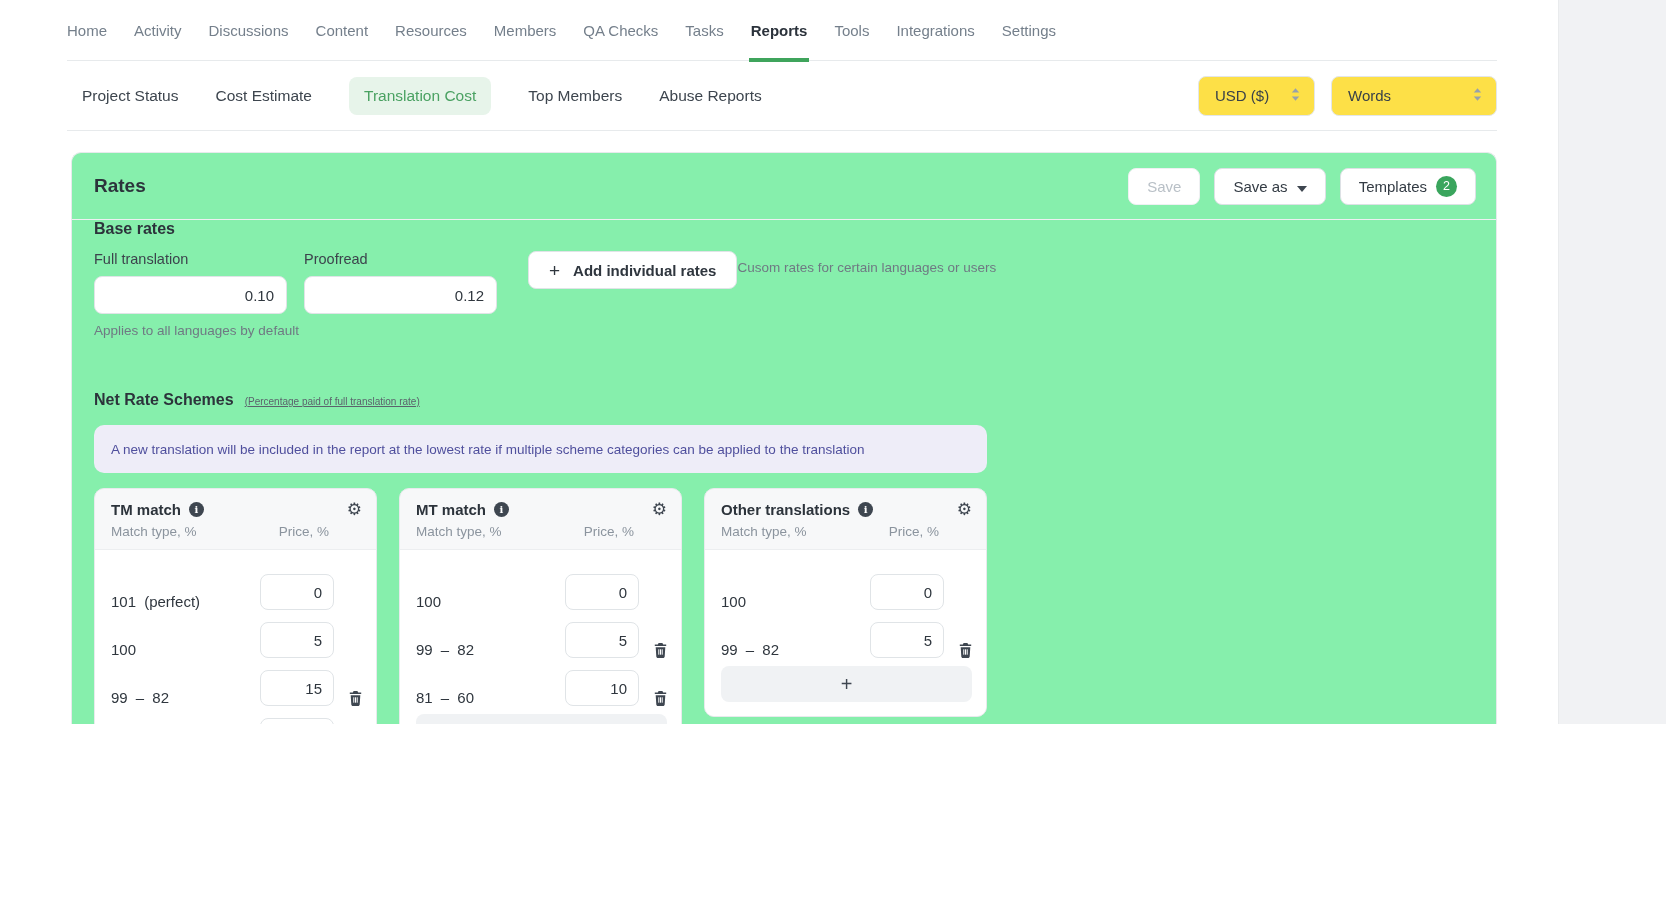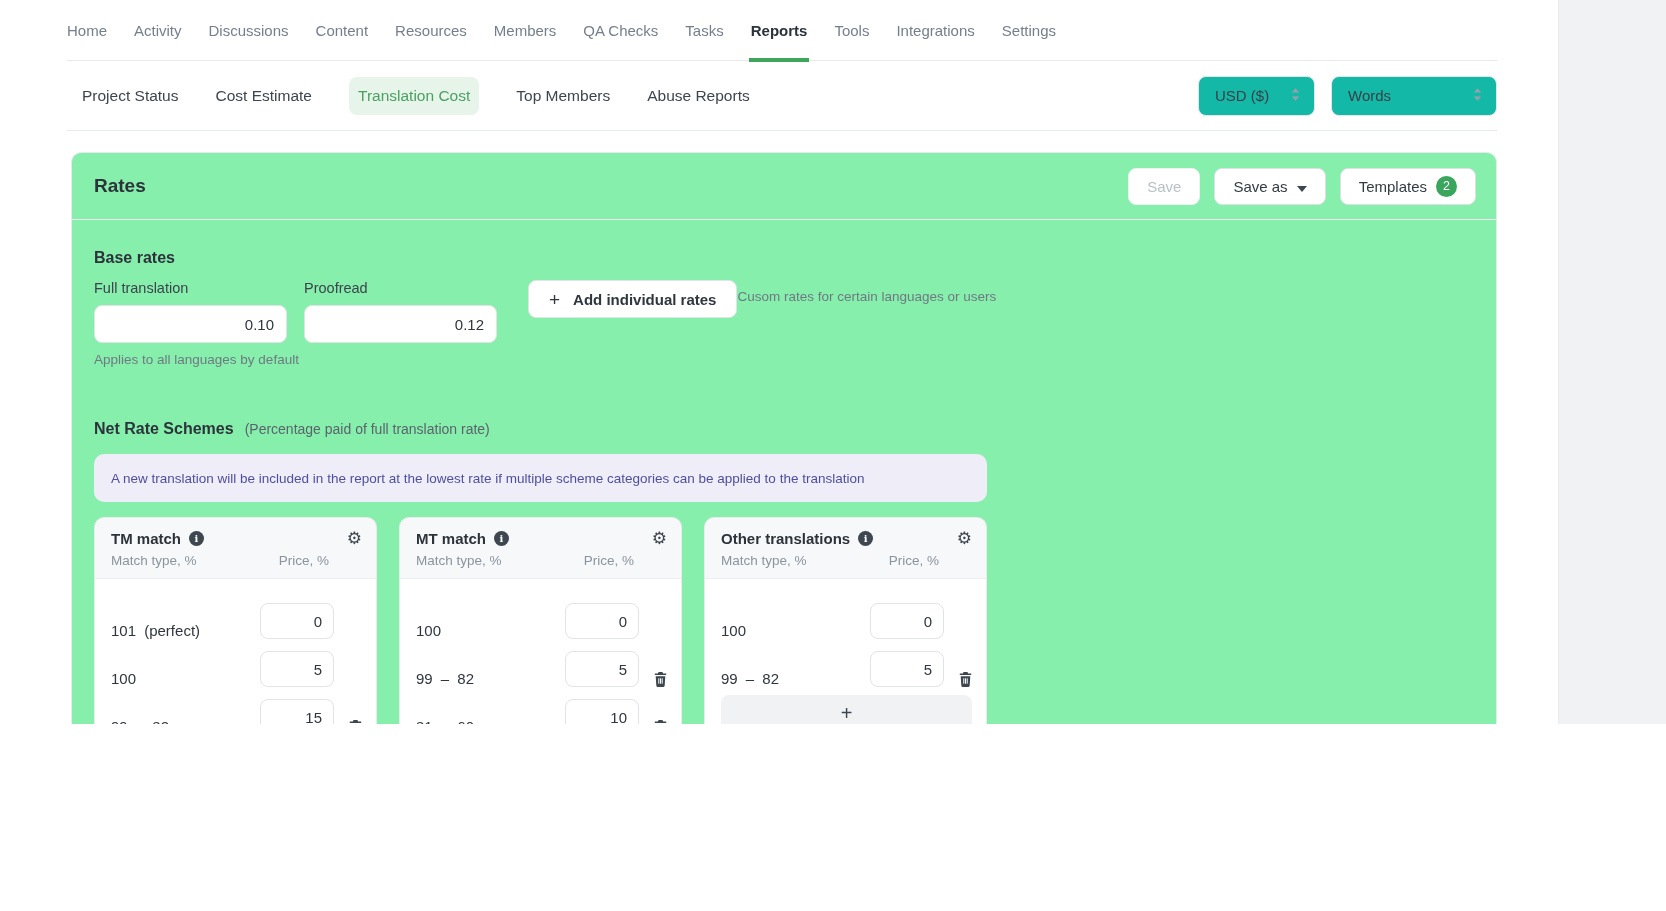--- a/index.html
+++ b/index.html
@@ -14,51 +14,51 @@
   
   .top-nav { display:flex; gap:27px; height:61px; align-items:stretch; border-bottom:1px solid #e7eaec; }
   .nav-item { position:relative; display:flex; align-items:center; font-size:15px; color:#747f8b; cursor:pointer; }
   .nav-item.active { color:#2b323b; font-weight:700; }
   .nav-item.active::after { content:""; position:absolute; left:-2px; right:-2px; bottom:-2px; height:4px; background:#3fa45c; }
 
   
   .sub-nav { display:flex; align-items:center; height:70px; border-bottom:1px solid #e7eaec; padding-left:15px;justify-content:flex-end; }
   .tabs { display:flex; align-items:center; gap:37px; }
   .tab { font-size:15.5px; color:#3d454e; cursor:pointer; }
-  .tab.active { background:#e7f4ea; color:#4aa162; padding:10px 9px; border-radius:8px; }
+  .tab.active { background:#e7f4ea; color:#4aa162; padding:10px 15px; border-radius:8px; }
   .selects { margin-left:auto; display:flex; gap:16px; }
-  .select { height:40px; border:1px solid #e3e6e9; border-radius:8px; background:#14b8a6; display:flex; align-items:center; justify-content:space-between; padding:0 13px 0 16px; font-size:15px; color:#394149; cursor:pointer; }
+  .select { height:40px; border:1px solid #e3e6e9; border-radius:8px; background:#fde047; display:flex; align-items:center; justify-content:space-between; padding:0 13px 0 16px; font-size:15px; color:#394149; cursor:pointer; }
   .select.currency { width:117px; }
   .select.unit { width:166px; }
 
   
   .rates-card { margin:21px 0 0 4px; width:1426px; height:699px; border:1px solid #e7eaec; border-bottom:none; border-radius:10px 10px 0 0; overflow:hidden; background:#86efac; }
   .card-header { height:67px; display:flex; align-items:center; padding:0 20px 0 22px; border-bottom:1px solid #eef0f2; }
   .rates-title { font-size:19px; font-weight:700; color:#2c333b; }
   .header-actions { margin-left:auto; display:flex; gap:14px; align-items:center; }
   .btn { height:37px; border-radius:8px; border:1px solid #dde1e5; background:#fff; font-size:15px; color:#333b44; padding:0 18px; display:inline-flex; align-items:center; gap:9px; font-family:inherit; cursor:pointer; }
   .btn.disabled { border-color:#eef0f2; color:#b9c0c7; cursor:default; }
   .badge { width:21px; height:21px; border-radius:50%; background:#3aa55d; color:#fff; font-size:12.5px; display:flex; align-items:center; justify-content:center; }
 
   .card-body { padding:0 22px; }
   .section-heading { font-size:16px; font-weight:700; color:#2c333b; }
-  .base-rates-heading { margin-top:29px; }
+  .base-rates-heading { }
   .fields-row { margin-top:13px; display:flex; }
   .field { width:193px; }
   .field + .field { margin-left:17px; }
   .field-label { font-size:14.5px; color:#3c434c; margin-bottom:9px; }
   .text-input { width:100%; height:38px; border:1px solid #e0e4e7; border-radius:8px; text-align:right; padding:0 12px; font-size:15px; color:#2f363e; font-family:inherit; background:#fff; }
   .field-hint { margin-top:9px; font-size:13.5px; color:#6f7983; white-space:nowrap; }
   .add-col { margin-left:31px; display:flex; flex-direction:row; }
   .add-spacer { height:26px; }
   .add-rates-button { height:38px; border:1px solid #e0e4e7; border-radius:8px; background:#fff; font-size:15px; font-weight:600; color:#2f363e; padding:0 20px; display:flex; gap:13px; align-items:center; font-family:inherit; cursor:pointer; }
   .plus-glyph::after { content:"+"; font-weight:400; font-size:19px; line-height:1; color:#2f363e; }
 
   .nrs-heading-row { margin-top:53px; display:flex; align-items:baseline; gap:11px; }
-  .nrs-sub { font-size:14px; color:#5b636c; }
+  .nrs-sub { font-size:10px; color:#5b636c;text-decoration:underline; }
   .banner { margin-top:16px; width:893px; min-height:48px; background:#eeedf8; border-radius:10px; display:flex; align-items:center; padding:0 17px; color:#4f4f9d; font-size:13.5px; }
 
   .schemes-row { margin-top:15px; display:flex; gap:22px; align-items:flex-start; }
   .scheme-card { width:283px; border:1px solid #e8eaed; border-radius:10px; background:#f7f8f9; overflow:hidden; }
   .scheme-head { padding:12px 14px 0 16px; }
   .scheme-title-row { display:flex; align-items:center; gap:8px; }
   .scheme-title { font-size:15px; font-weight:700; color:#2c333b; }
   .info-icon { width:15px; height:15px; border-radius:50%; background:#3e4650; color:#fff; display:inline-flex; align-items:center; justify-content:center; cursor:pointer; }
   .info-icon::after { content:"i"; font-size:10px; font-weight:700; font-family:"DejaVu Serif", serif; }
   .gear-icon { margin-left:auto; color:#3e4650; font-size:17px; line-height:1; font-family:"DejaVu Sans", sans-serif; cursor:pointer; }

